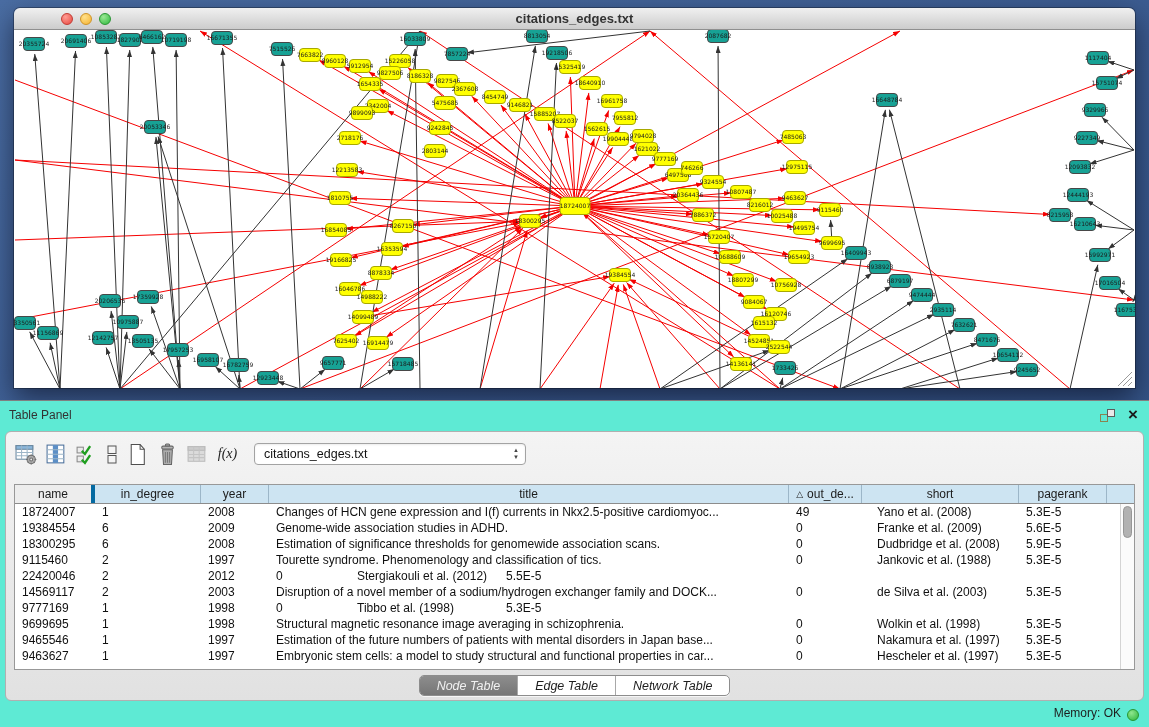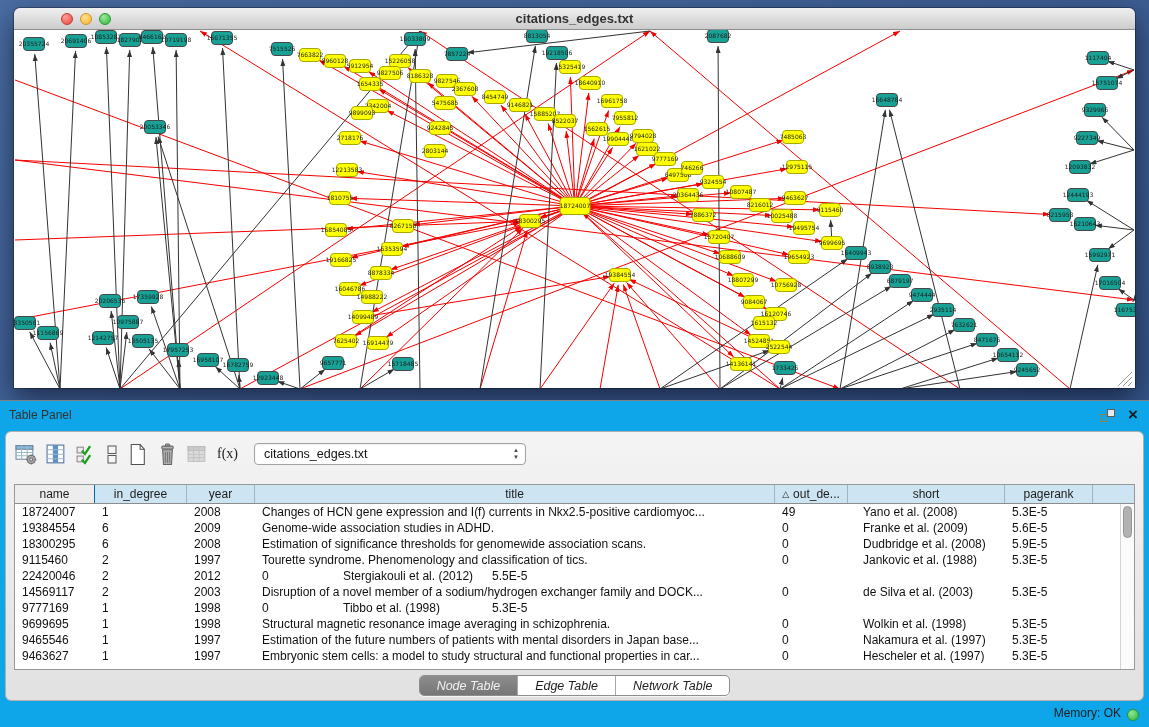--- a/index.html
+++ b/index.html
@@ -22,57 +22,57 @@
   .light.grn   { background:radial-gradient(circle at 35% 30%,#9ae894,#2eb93e); border:1px solid #2a9634; }
   .wtitle { position:absolute; left:0; right:0; top:0; text-align:center; line-height:22px;
     font-size:13px; font-weight:bold; color:#333; }
   .canvas { position:absolute; left:0; top:22px; width:1121px; height:358px;
     background:#fff; overflow:hidden; }
   .canvas svg { display:block; }
   .node-label { font-size:6px; fill:#1c1c1c; text-anchor:middle;
     font-family:"DejaVu Sans", sans-serif; }
   
   .panel { position:absolute; left:0; top:400px; width:1149px; height:327px;
-    background:#0ea5e9; border-top:1px solid #808080; }
+    background:#5eead4; border-top:1px solid #808080; }
   .panel-title { position:absolute; left:9px; top:7px; font-size:12px; color:#333; }
   .float-btn { position:absolute; right:34px; top:8px; width:15px; height:13px; }
   .float-btn .sq-back { position:absolute; left:0; bottom:0; width:8px; height:8px;
     border:1.5px solid #8a8352; background:transparent; }
   .float-btn .sq-front { position:absolute; right:0; top:0; width:8px; height:8px;
     border:1.5px solid #5c5c5c; background:#e9e9e9; }
   .close-btn { position:absolute; right:11px; top:2px; font-size:17px; font-weight:bold;
     color:#1a1a1a; line-height:24px; }
   .panel-body { position:absolute; left:5px; right:5px; top:30px; bottom:26px;
     background:linear-gradient(#f4f4f4,#e1e1e1); border:1px solid #b0b0b0; border-radius:6px; }
   
   .toolbar { position:absolute; left:8px; top:7px; height:30px; display:flex;
     align-items:center; gap:5px; }
   .tbtn { width:25px; height:25px; display:flex; align-items:center; justify-content:center; }
   .tbtn.narrow { width:16px; }
-  .fx { font-family:"Liberation Serif", serif; font-size:14px;
+  .fx { font-family:"Liberation Serif", serif; font-style:italic; font-size:14px;
     color:#222; padding:0 3px; }
   .combo { margin-left:9px; width:272px; height:22px; background:#fff;
     border:1px solid #a3a3a3; border-radius:4px; position:relative;
     font-size:12.5px; line-height:20px; padding-left:9px; color:#111;
     box-shadow:inset 0 1px 2px rgba(0,0,0,.08); }
   .stepper { position:absolute; right:6px; top:3px; display:flex; flex-direction:column;
     font-size:6px; line-height:7px; color:#444; }
   
   .tablewrap { position:absolute; left:8px; right:8px; top:52px; height:186px;
     background:#fff; border:1px solid #989898; }
   .thead { display:flex; height:19px; background:#cde4f2; font-size:12px;
     border-bottom:1px solid #8c8c8c; }
   .th { display:flex; align-items:center; justify-content:center; color:#1c1c1c;
     border-right:1px solid #9cb6c8; overflow:hidden; white-space:nowrap; }
-  .th.hname { background:#ededed; border-right:1px solid #0369a1; }
+  .th.hname { background:#ededed; border-right:4px solid #0369a1; }
   .sort-tri { font-size:9px; margin-right:4px; color:#222; }
   .tr { display:flex; height:16px; line-height:16px; font-size:12px; color:#101010; }
   .td { padding-left:7px; overflow:hidden; white-space:nowrap; }
   .c-name  { width:80px; }
-  .c-indeg { width:92px; }
+  .c-indeg { width:106px; }
   .c-year  { width:68px; }
   .c-title { width:520px; }
   .c-out   { width:73px; }
   .c-short { width:157px; }
   .c-page  { width:88px; }
   .td.c-short { padding-left:15px; }
   .vscroll { position:absolute; right:0; top:19px; bottom:0; width:14px;
     background:#fbfbfb; border-left:1px solid #d4d4d4; }
   .thumb { position:absolute; left:2px; top:2px; width:9px; height:32px;
     border-radius:5px; background:#b2b2b2; border:1px solid #969696; }

